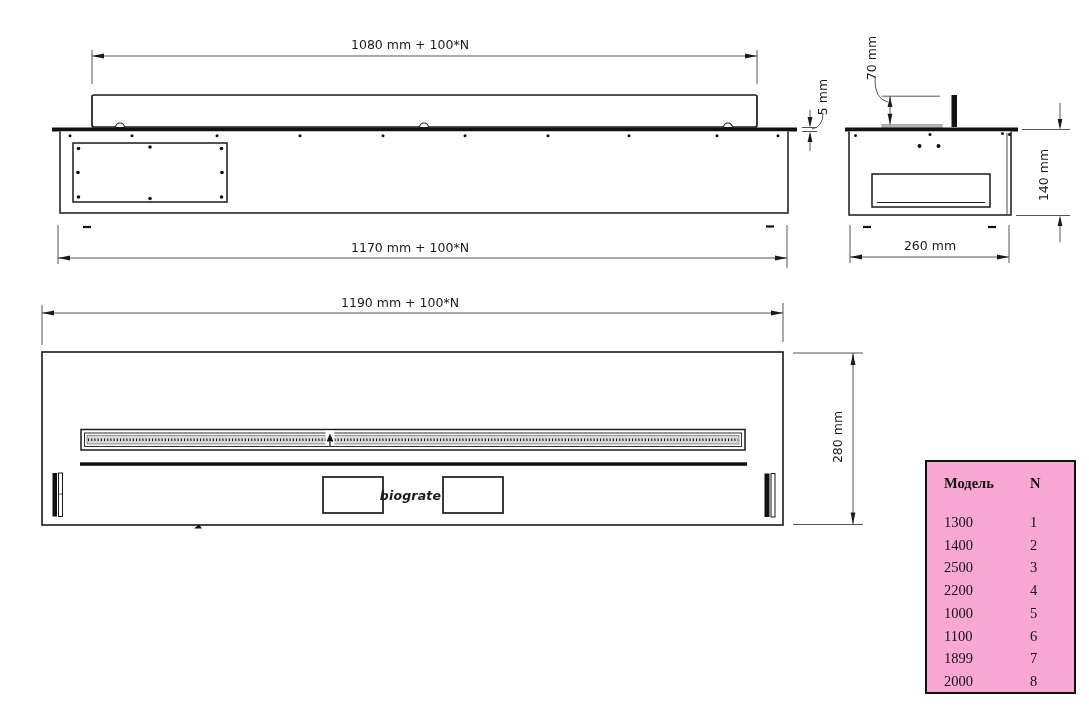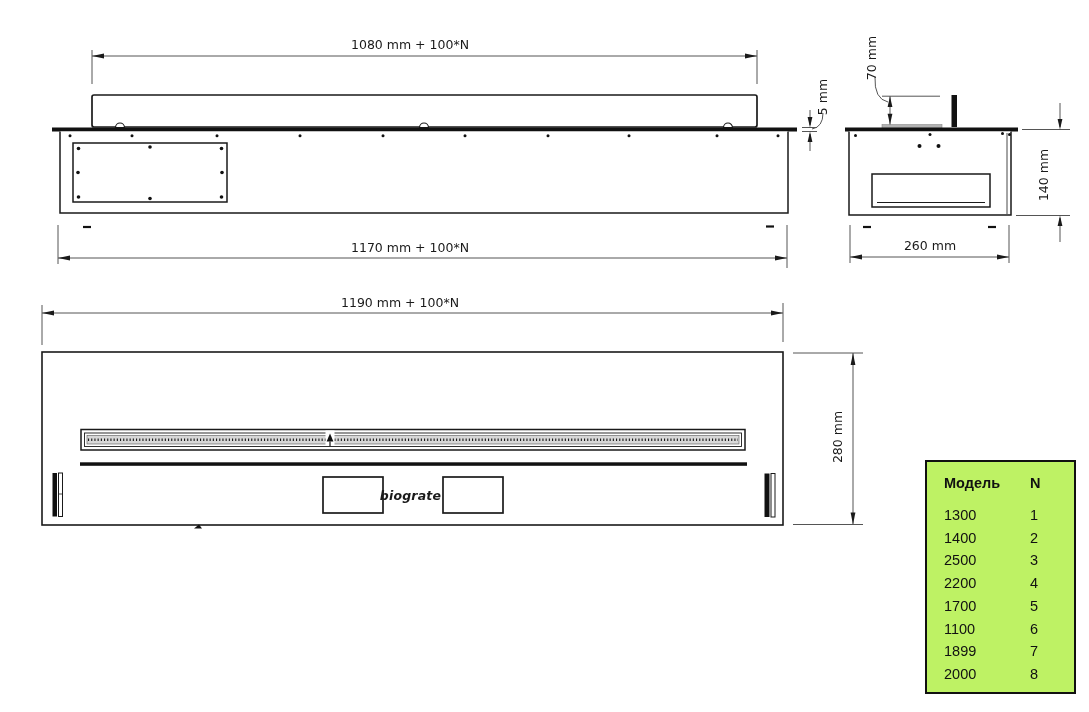--- a/index.html
+++ b/index.html
@@ -2,24 +2,24 @@
 <html><head>
 <meta charset="utf-8">
 <style>
   html,body{margin:0;padding:0;background:#ffffff;}
   .canvas{position:relative;width:1089px;height:712px;background:#fff;overflow:hidden;
           font-family:"DejaVu Sans",sans-serif;}
   .canvas svg{position:absolute;left:0;top:0;}
   svg text{fill:#1a1a1a;font-family:"DejaVu Sans",sans-serif;font-size:12.5px;}
   svg text.rot{font-size:12.5px;}
   .model-table{position:absolute;left:925px;top:460px;width:151px;height:234px;
-               border:2px solid #111;background:#bef264;box-sizing:border-box;
-               font-family:Liberation Sans, sans-serif;color:#111;}
+               border:2px solid #111;background:#f9a8d4;box-sizing:border-box;
+               font-family:Liberation Serif, serif;color:#111;}
   .mt-head{margin:11px 0 0 17px;font-size:14.5px;font-weight:bold;line-height:20px;}
-  .mt-rows{margin:11px 0 0 17px;}
+  .mt-rows{margin:18px 0 0 17px;}
   .mt-row{font-size:14.5px;line-height:22.7px;}
   .col-model{display:inline-block;width:86px;}
   .col-n{display:inline-block;}
 </style>
 </head>
 <body>
 
 <div class="canvas">
 
 <svg width="1089" height="712" viewBox="0 0 1089 712">
@@ -204,20 +204,20 @@
 
   <div class="model-table">
     <div class="mt-head">
       <span class="col-model">Модель</span><span class="col-n">N</span>
     </div>
     <div class="mt-rows">
       <div class="mt-row"><span class="col-model">1300</span><span class="col-n">1</span></div>
       <div class="mt-row"><span class="col-model">1400</span><span class="col-n">2</span></div>
       <div class="mt-row"><span class="col-model">2500</span><span class="col-n">3</span></div>
       <div class="mt-row"><span class="col-model">2200</span><span class="col-n">4</span></div>
-      <div class="mt-row"><span class="col-model">1700</span><span class="col-n">5</span></div>
+      <div class="mt-row"><span class="col-model">1000</span><span class="col-n">5</span></div>
       <div class="mt-row"><span class="col-model">1100</span><span class="col-n">6</span></div>
       <div class="mt-row"><span class="col-model">1899</span><span class="col-n">7</span></div>
       <div class="mt-row"><span class="col-model">2000</span><span class="col-n">8</span></div>
     </div>
   </div>
 
 </div>
 
 </body></html>

